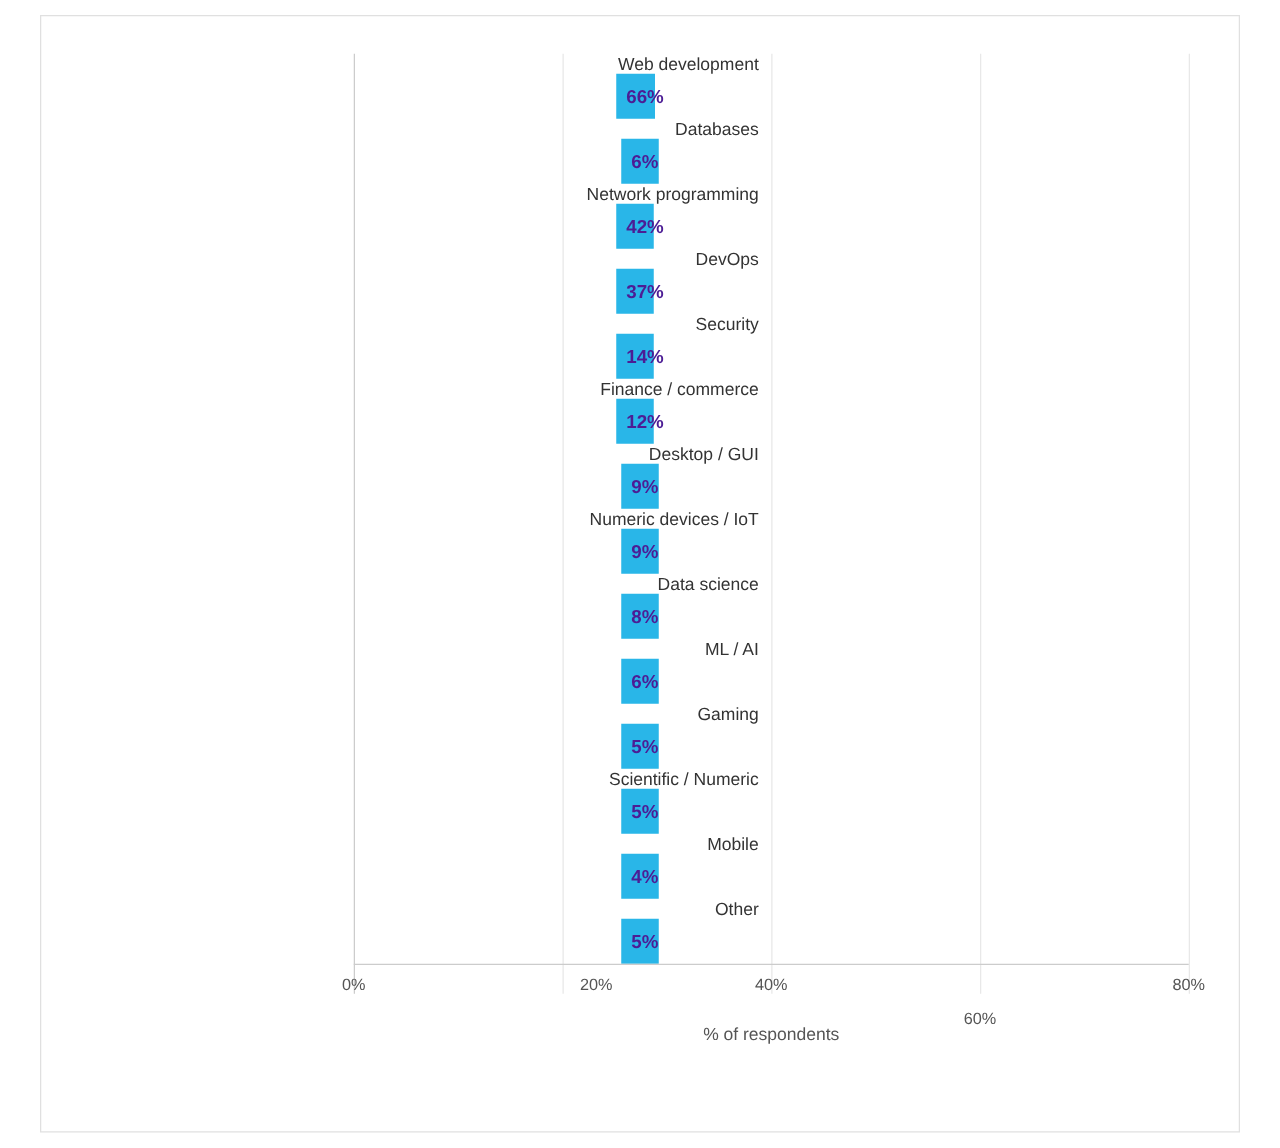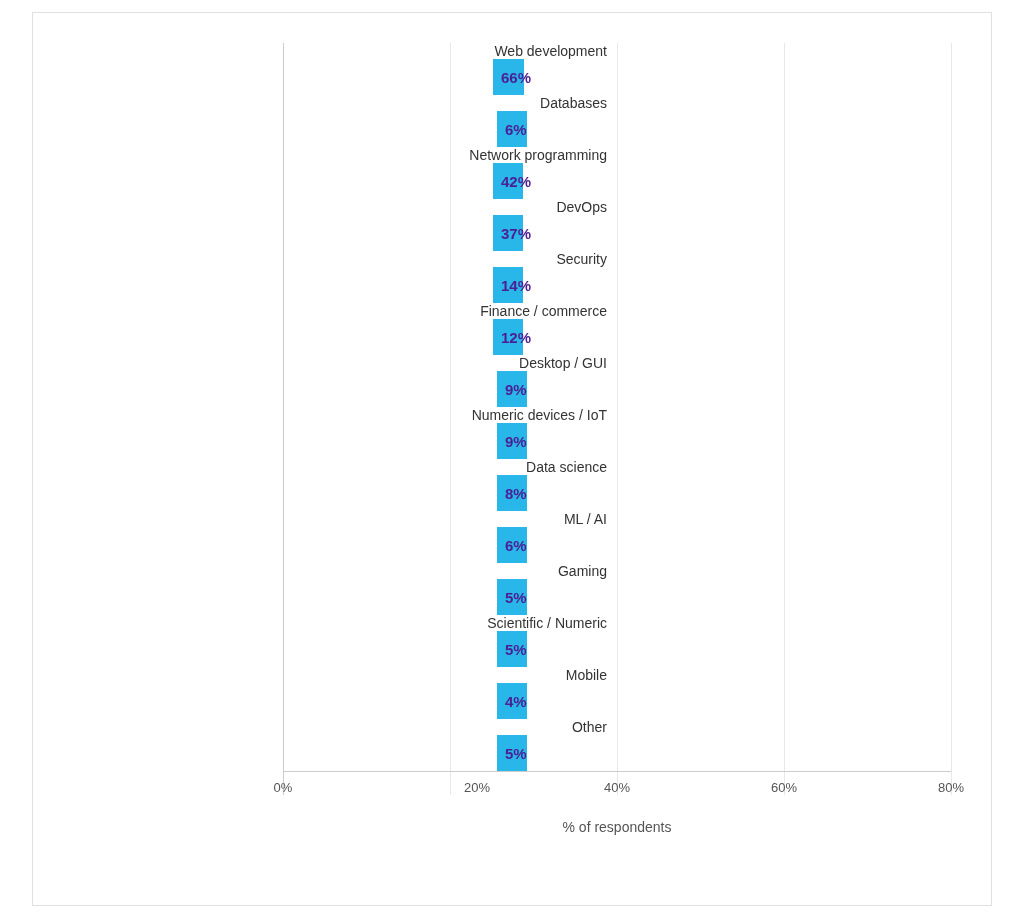--- a/index.html
+++ b/index.html
@@ -235,20 +235,20 @@
             </div>
           </div>
         </div>
       </div>
 
     <div class="x-axis-container" id="x-axis">
       <div class="x-axis-labels" id="x-axis-labels">
           <span class="x-tick" style="left: 0%;">0%</span>
           <span class="x-tick" style="left: 25%; margin-left: 27px;">20%</span>
           <span class="x-tick" style="left: 50%;">40%</span>
-          <span class="x-tick" style="left: 75%;">60%</span>
+          <span class="x-tick" style="left: 75%; margin-top: 27px;">60%</span>
           <span class="x-tick" style="left: 100%;">80%</span>
         </div>
     </div>
 
     <div class="x-axis-label">% of respondents</div>
   </div>
 </div>
 
 </body></html>

